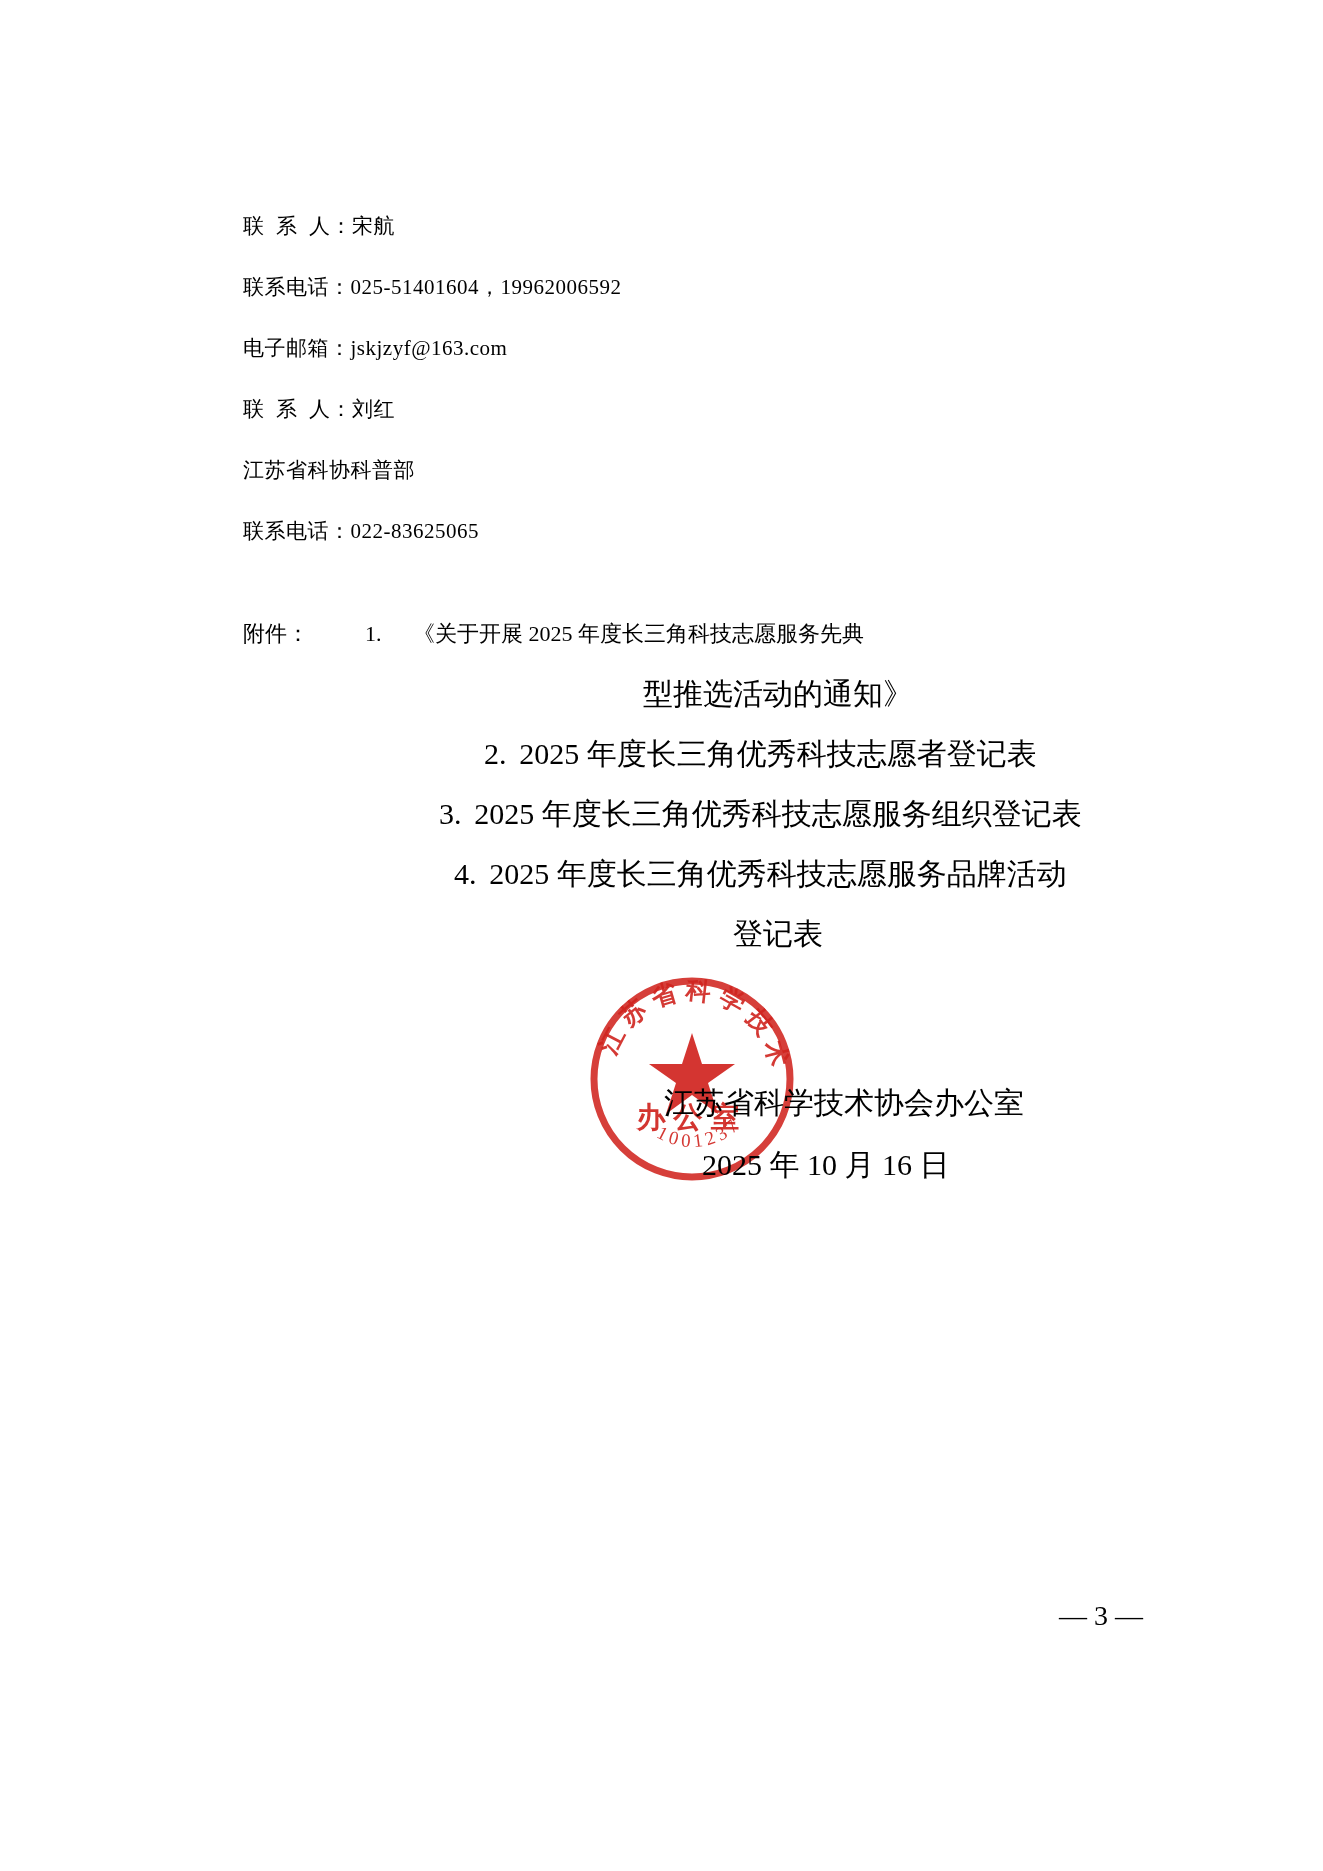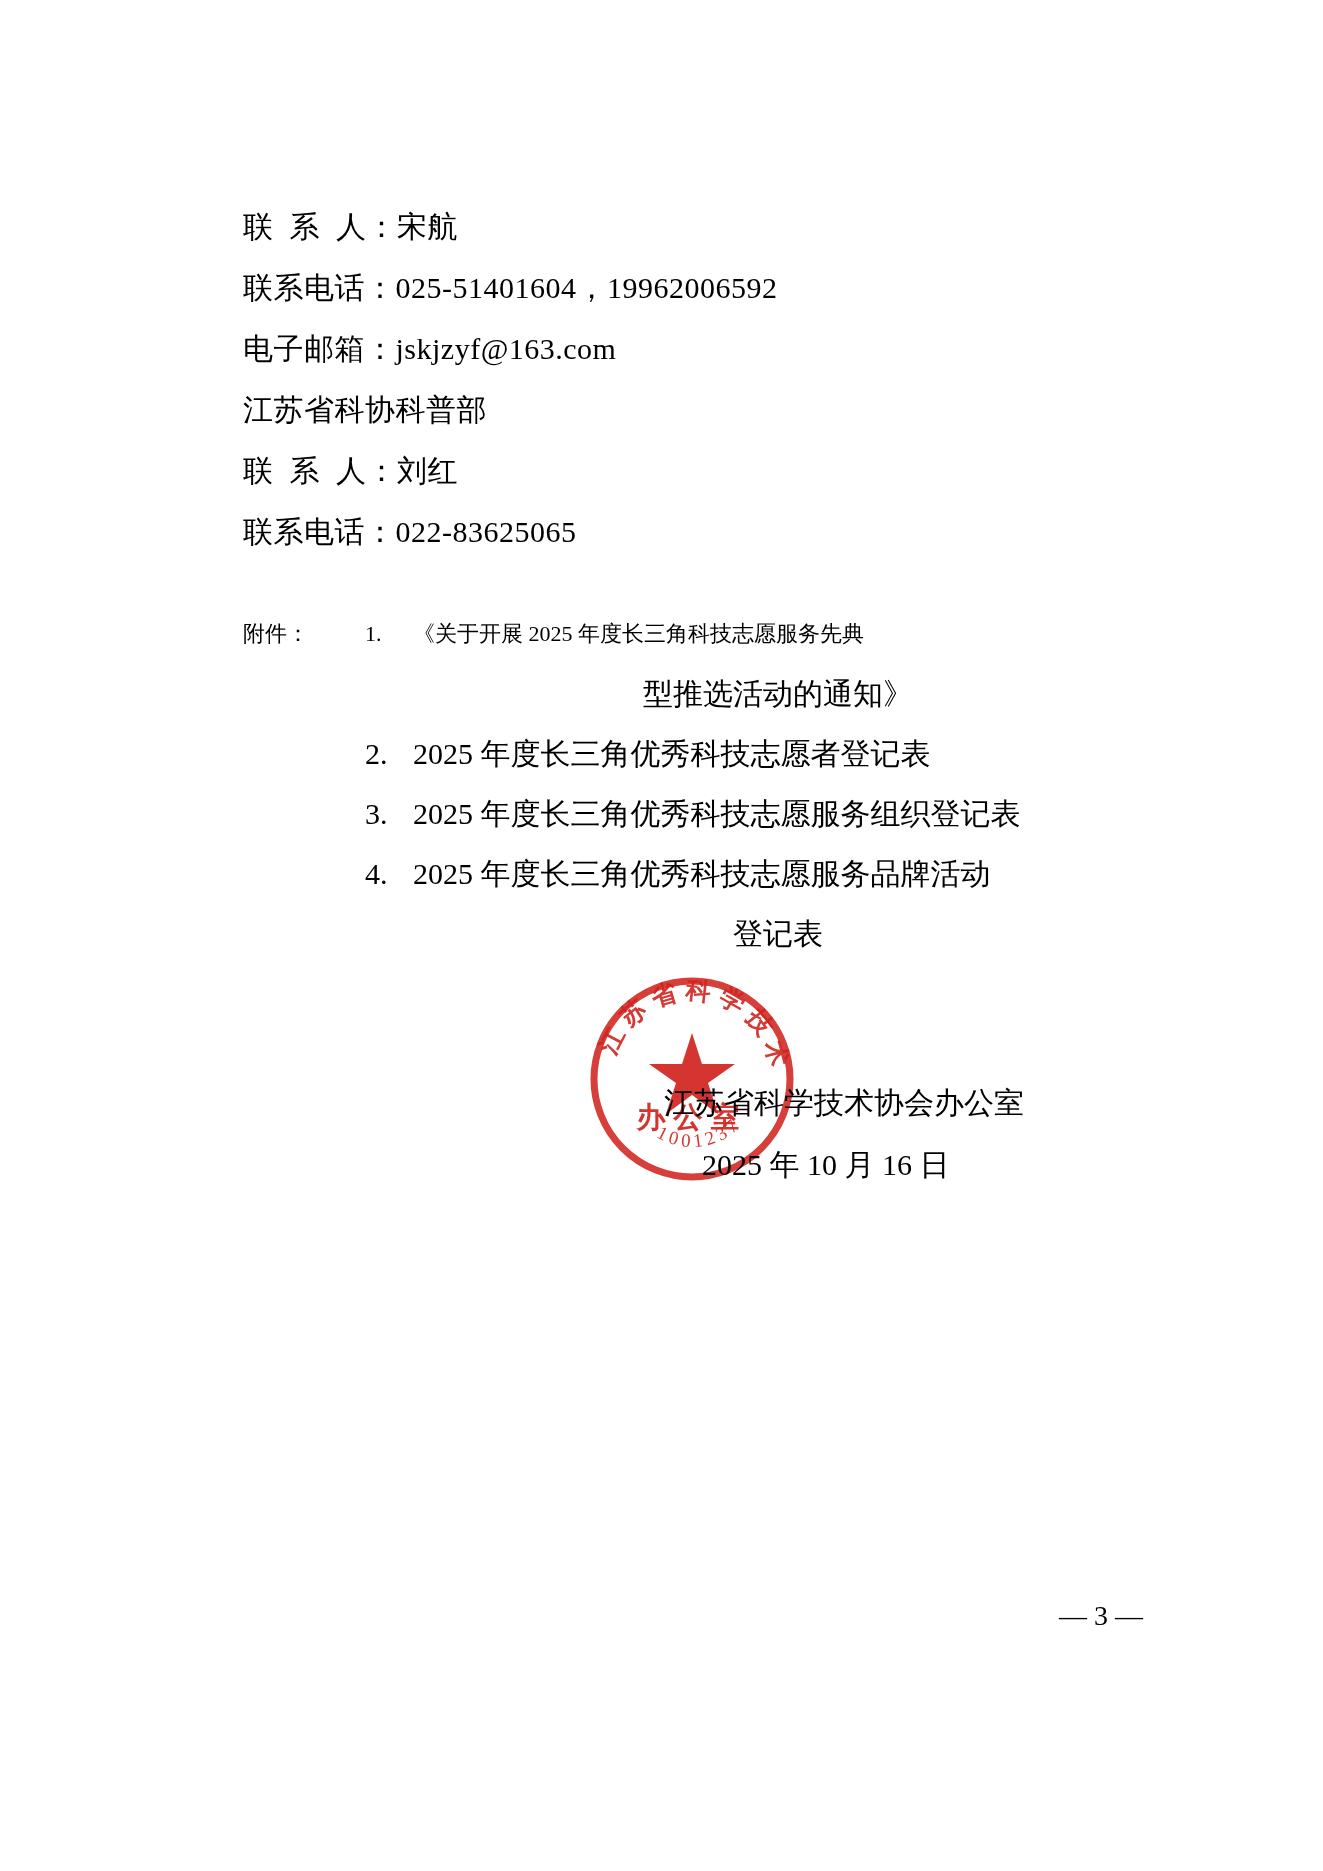--- a/index.html
+++ b/index.html
@@ -21,21 +21,21 @@
     width: 1323px;
     height: 1871px;
   }
   .contact-block {
     position: absolute;
     left: 243px;
     top: 196px;
     width: 900px;
   }
   .line {
-    font-size: 30px;
+    font-size: 21px;
     line-height: 61px;
     letter-spacing: 0.5px;
     white-space: pre;
   }
   .attach-block {
     position: absolute;
     left: 243px;
     top: 604px;
     width: 900px;
   }
@@ -58,20 +58,21 @@
     line-height: 60px;
     padding-left: 170px;
     white-space: pre;
     text-align: center;
   }
   .attach-item {
     font-size: 30px;
     line-height: 60px;
     padding-left: 122px;
     white-space: pre;
+    text-align: center;
   }
   .sign-block {
     position: absolute;
     left: 620px;
     top: 1072px;
     width: 460px;
     text-align: left;
     margin-left: 44px;
   }
   .sign-line {
@@ -111,22 +112,22 @@
 </style>
 </head>
 <body>
 
 <div class="page">
 
   <div class="contact-block">
     <div class="line">联  系  人：宋航</div>
     <div class="line">联系电话：025-51401604，19962006592</div>
     <div class="line">电子邮箱：jskjzyf@163.com</div>
+    <div class="line">联  系  人：刘红</div>
     <div class="line">江苏省科协科普部</div>
-    <div class="line">联  系  人：刘红</div>
     <div class="line">联系电话：022-83625065</div>
   </div>
 
   <div class="attach-block">
     <div class="attach-head"><span class="attach-label">附件：</span><span class="attach-num">1.</span><span>《关于开展 2025 年度长三角科技志愿服务先典</span></div>
     <div class="attach-cont">型推选活动的通知》</div>
 
     <div class="attach-item"><span class="attach-num">2.</span><span>2025 年度长三角优秀科技志愿者登记表</span></div>
 
     <div class="attach-item"><span class="attach-num">3.</span><span>2025 年度长三角优秀科技志愿服务组织登记表</span></div>

